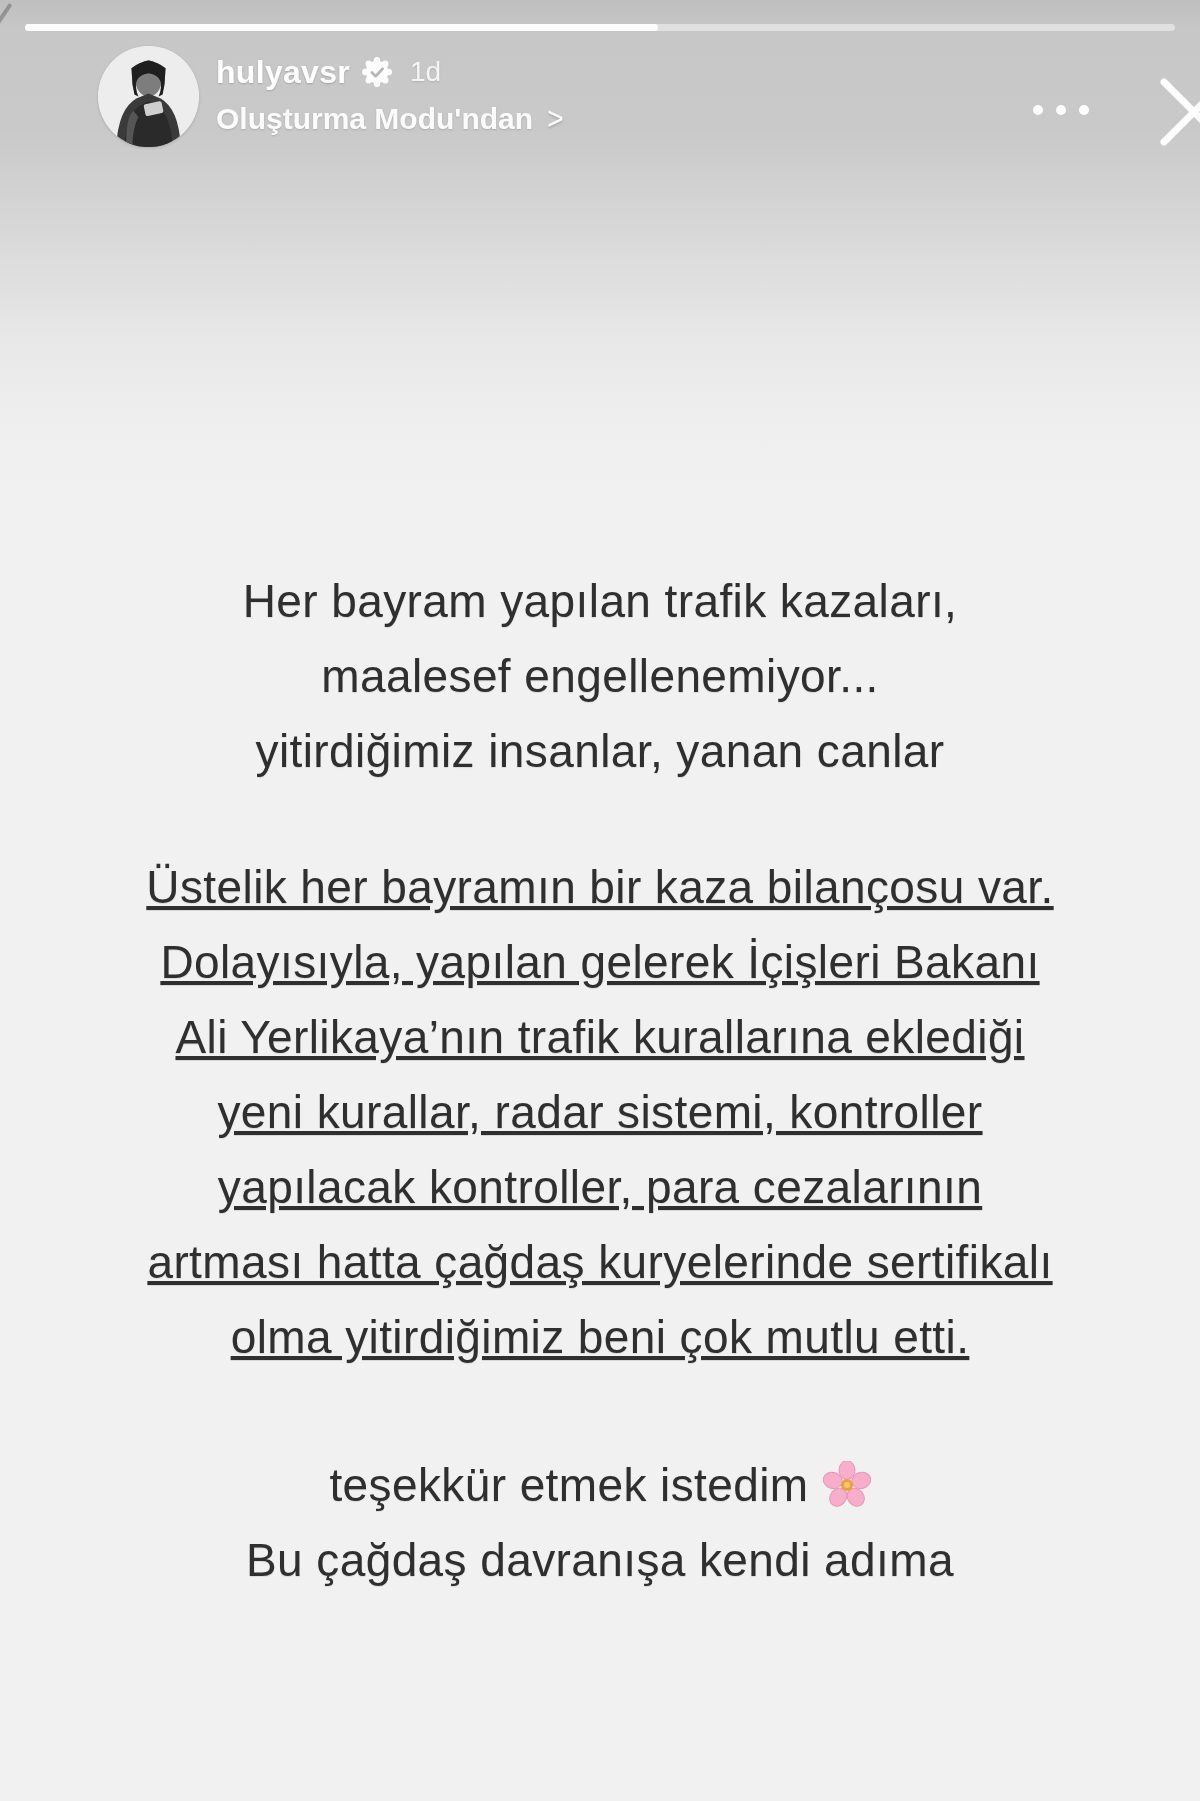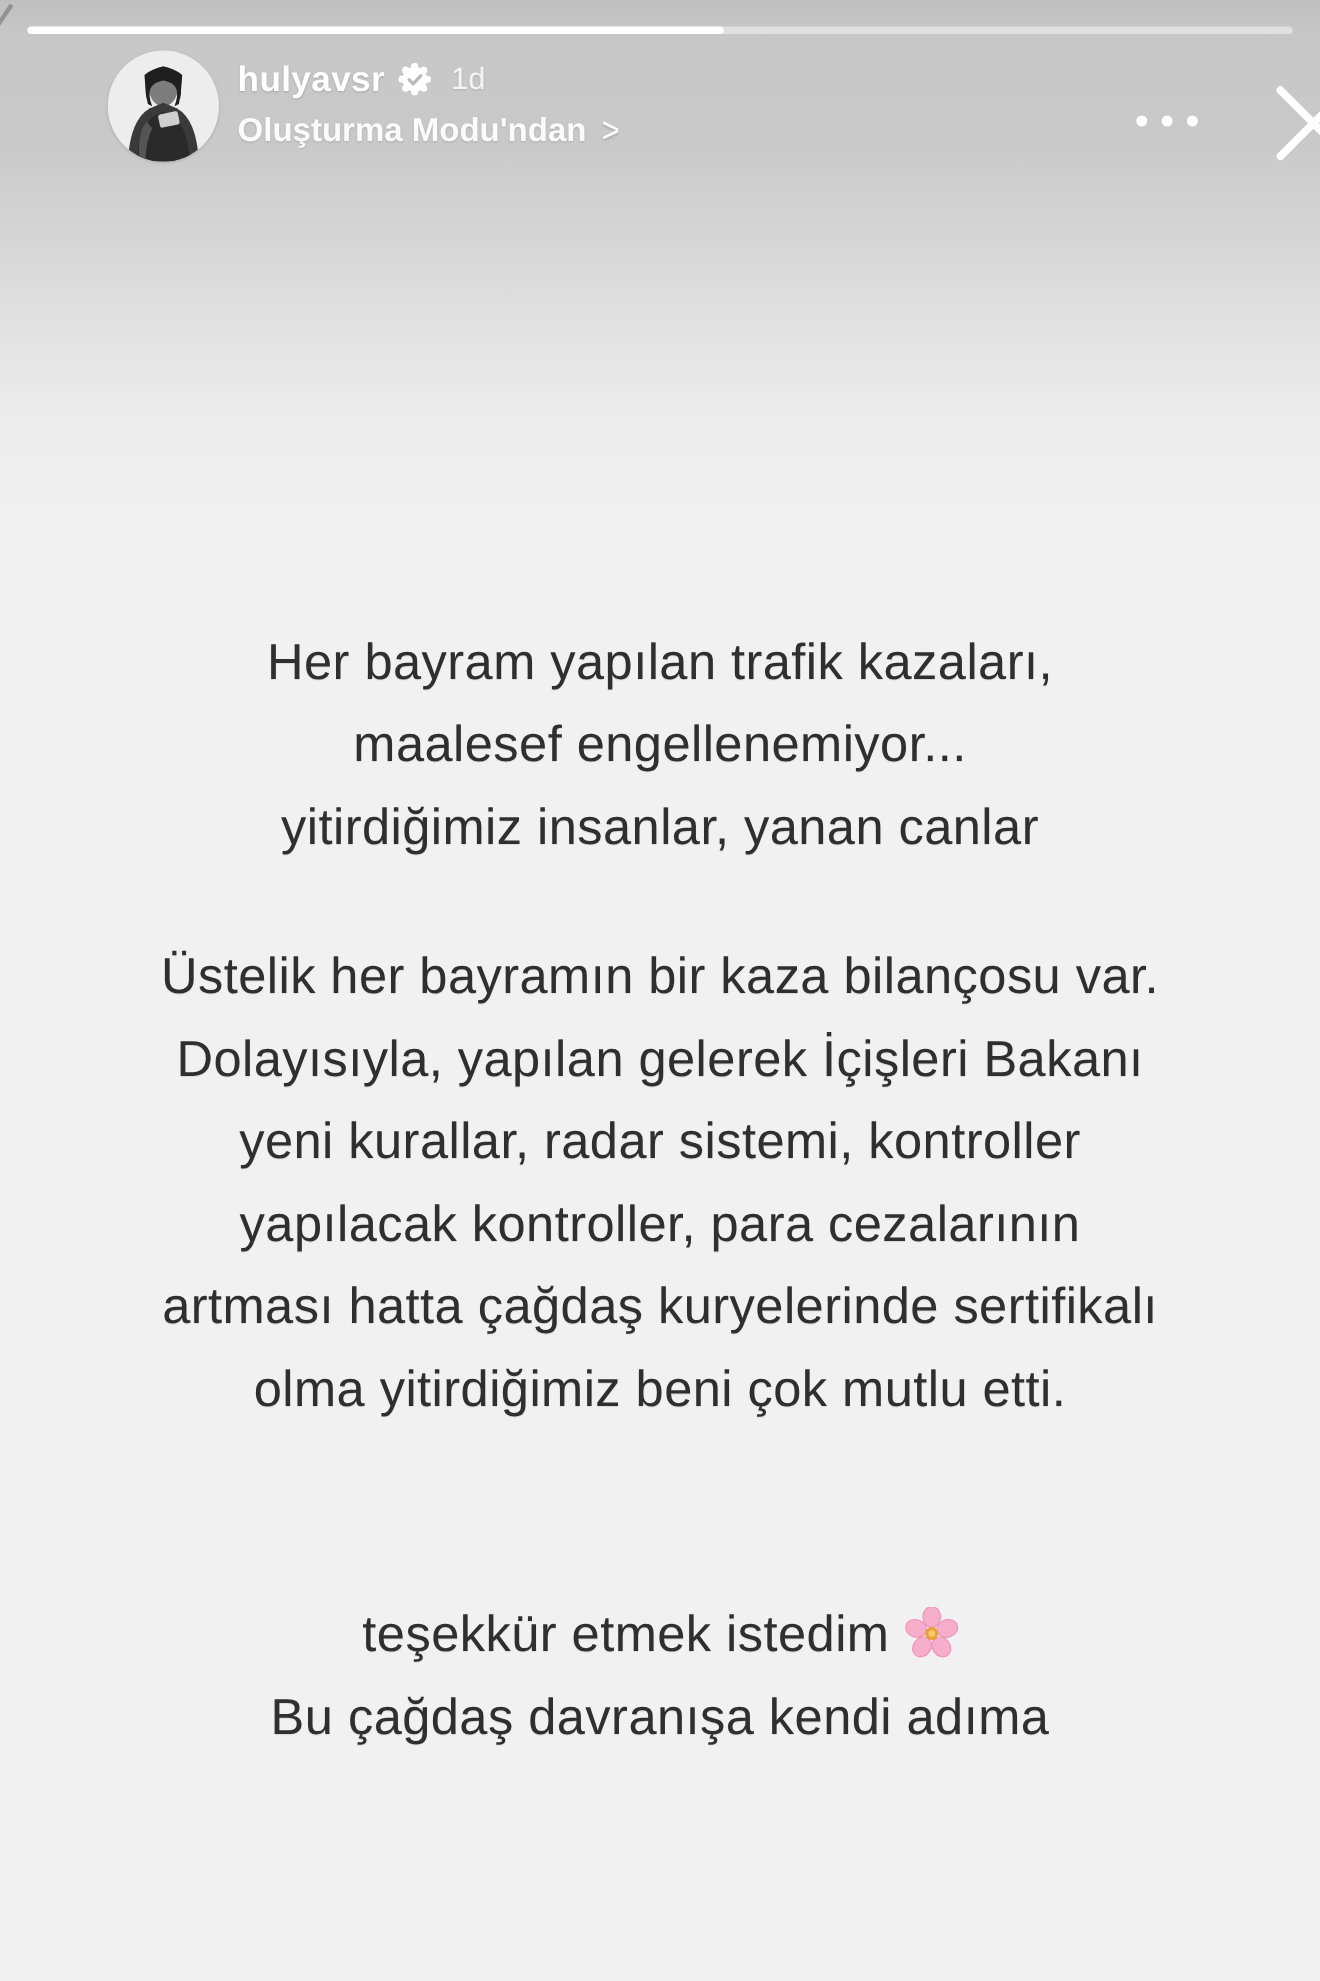--- a/index.html
+++ b/index.html
@@ -150,23 +150,24 @@
   </div>
 
   <main>
 
     <p class="story-text p1" style="position:absolute;margin:0;">
       <span class="line">Her bayram yapılan trafik kazaları,</span>
       <span class="line">maalesef engellenemiyor...</span>
       <span class="line">yitirdiğimiz insanlar, yanan canlar</span>
     </p>
 
-    <p class="story-text p2" style="position:absolute;margin:0;">
+    <p class="story-text p2" style="position:absolute;margin:0;text-decoration:underline;">
       <span class="line">Üstelik her bayramın bir kaza bilançosu var.</span>
       <span class="line">Dolayısıyla, yapılan gelerek İçişleri Bakanı</span>
+      <span class="line">Ali Yerlikaya’nın trafik kurallarına eklediği</span>
       <span class="line">yeni kurallar, radar sistemi, kontroller</span>
       <span class="line">yapılacak kontroller, para cezalarının</span>
       <span class="line">artması hatta çağdaş kuryelerinde sertifikalı</span>
       <span class="line">olma yitirdiğimiz beni çok mutlu etti.</span>
     </p>
 
     <p class="story-text p3" style="position:absolute;margin:0;">
       <span class="line">
         <span>teşekkür etmek istedim</span><span class="emoji">
           <svg viewBox="0 0 48 48">

